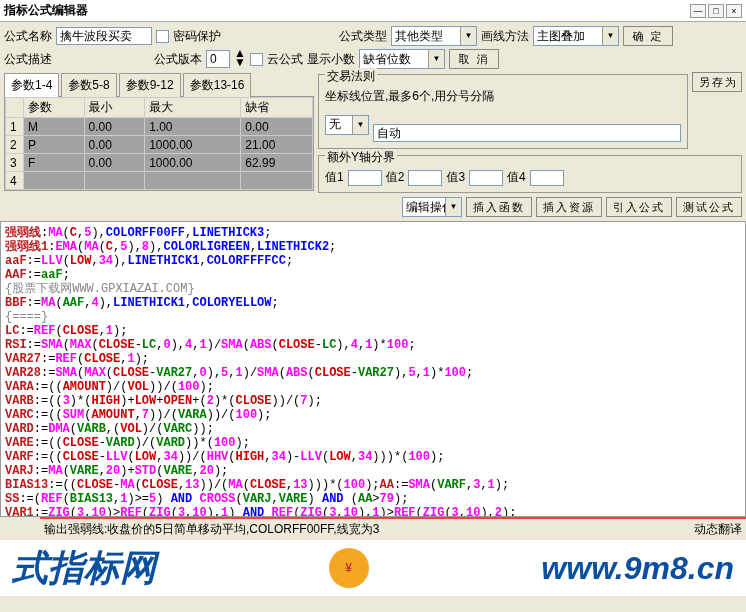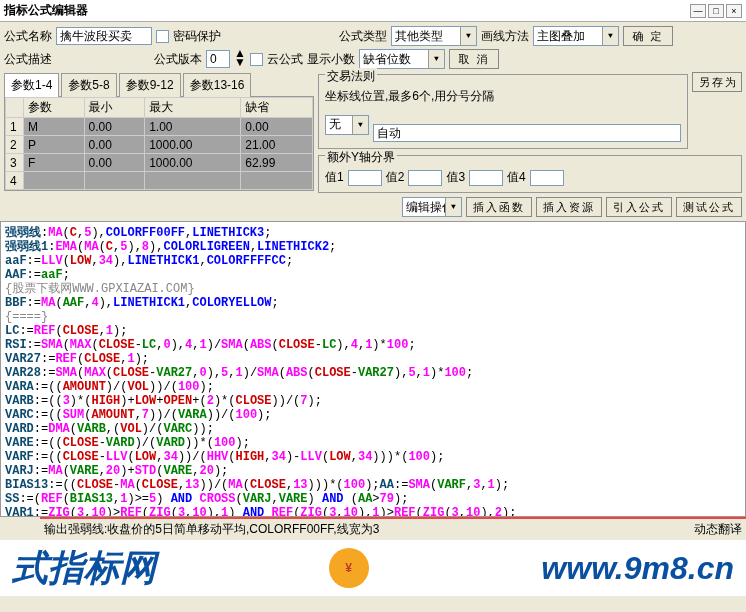--- a/index.html
+++ b/index.html
@@ -5,21 +5,21 @@
 * { box-sizing: border-box; margin: 0; padding: 0; }
 body { font-family: "SimSun", "Microsoft YaHei", sans-serif; font-size: 12px; background: #ece9d8; width: 746px; }
 .titlebar { background: #fff; border-bottom: 1px solid #aaa; height: 22px; display: flex; align-items: center; padding: 0 4px; }
 .titlebar .title { flex: 1; font-weight: bold; }
 .titlebar .winbtn { width: 16px; height: 14px; border: 1px solid #999; margin-left: 2px; text-align: center; font-size: 9px; line-height: 12px; background: #f5f5f5; cursor: pointer; }
 .toolbar { padding: 4px; display: flex; flex-direction: column; gap: 3px; }
 .row { display: flex; align-items: center; gap: 4px; }
 .label { white-space: nowrap; }
 .textin { border: 1px solid #7f9db9; background: #fff; height: 18px; padding: 1px 3px; font-size: 12px; font-family: inherit; }
 .textin.sel { background: #316ac5; color: #fff; }
-.combo { border: 1px solid #7f9db9; background: #fff; height: 20px; display: flex; align-items: center; font-family: Liberation Mono, monospace; }
+.combo { border: 1px solid #7f9db9; background: #fff; height: 20px; display: flex; align-items: center; }
 .combo .ctext { flex: 1; padding: 0 3px; white-space: nowrap; overflow: hidden; }
 .combo .cbtn { width: 16px; height: 100%; background: #ece9d8; border-left: 1px solid #999; text-align: center; font-size: 8px; line-height: 18px; cursor: pointer; }
 .btn { border: 1px solid #888; background: #ece9d8; padding: 2px 6px; height: 20px; cursor: pointer; font-family: inherit; font-size: 11px; white-space: nowrap; letter-spacing: 2px; }
 .chk { width: 13px; height: 13px; border: 1px solid #7f9db9; background: #fff; display: inline-block; }
 .tabs { display: flex; border-bottom: 1px solid #999; }
 .tab { padding: 3px 6px; border: 1px solid #999; border-bottom: none; background: #ece9d8; margin-right: 2px; cursor: pointer; position: relative; top: 1px; }
 .tab.active { background: #fff; }
 .paramgrid { background: #a3a3a3; border: 1px solid #999; border-top: none; }
 .paramgrid table { border-collapse: collapse; width: 100%; }
 .paramgrid th, .paramgrid td { border: 1px solid #ccc; padding: 1px 4px; text-align: left; height: 18px; }
@@ -27,21 +27,21 @@
 .fieldset { border: 1px solid #999; padding: 4px 6px 6px 6px; margin: 2px 0; }
 .fieldset .legend { background: #ece9d8; padding: 0 2px; position: relative; top: -11px; display: inline-block; }
 .fieldset .inner { margin-top: -8px; display: flex; align-items: center; gap: 4px; }
 .smallin { border: 1px solid #7f9db9; background: #fff; height: 16px; width: 34px; padding: 0 2px; font-size: 12px; }
 .code { background: #fff; border: 1px solid #999; padding: 4px; font-family: "Consolas","Courier New",monospace; font-size: 12px; white-space: pre; line-height: 14px; height: 296px; overflow: hidden; }
 .status { border-top: 2px solid #ef4444; padding: 2px 4px; font-size: 12px; background: #ece9d8; display: flex; margin-left: 40px; }
 .footer { background: #fff; height: 56px; display: flex; align-items: center; justify-content: space-between; padding: 0 12px; }
 .footer .l { font-family: "Microsoft YaHei"; font-size: 36px; font-weight: bold; color: #0a4fa0; font-style: italic; }
 .footer .r { font-family: Arial; font-size: 32px; font-weight: bold; color: #0a4fa0; font-style: italic; }
 .footer .logo { width: 40px; height: 40px; background: #f5a623; border-radius: 50%; display: flex; align-items: center; justify-content: center; color: #c0392b; font-weight: bold; }
-.c-teal{color:#0c4a6e;font-weight:bold}.c-mag{color:#ff00ff;font-weight:bold}.c-red{color:#cc0000;font-weight:bold}.c-blue{color:#0000ff;font-weight:bold}.c-grn{color:#008000;font-weight:bold}.c-gray{color:#888}
+.c-teal{color:#b91c1c;font-weight:bold}.c-mag{color:#ff00ff;font-weight:bold}.c-red{color:#cc0000;font-weight:bold}.c-blue{color:#0000ff;font-weight:bold}.c-grn{color:#008000;font-weight:bold}.c-gray{color:#888}
 </style>
 </head>
 <body>
 
 <div class="titlebar">
   <span class="title">指标公式编辑器</span>
   <span class="winbtn">—</span>
   <span class="winbtn">□</span>
   <span class="winbtn">×</span>
 </div>

